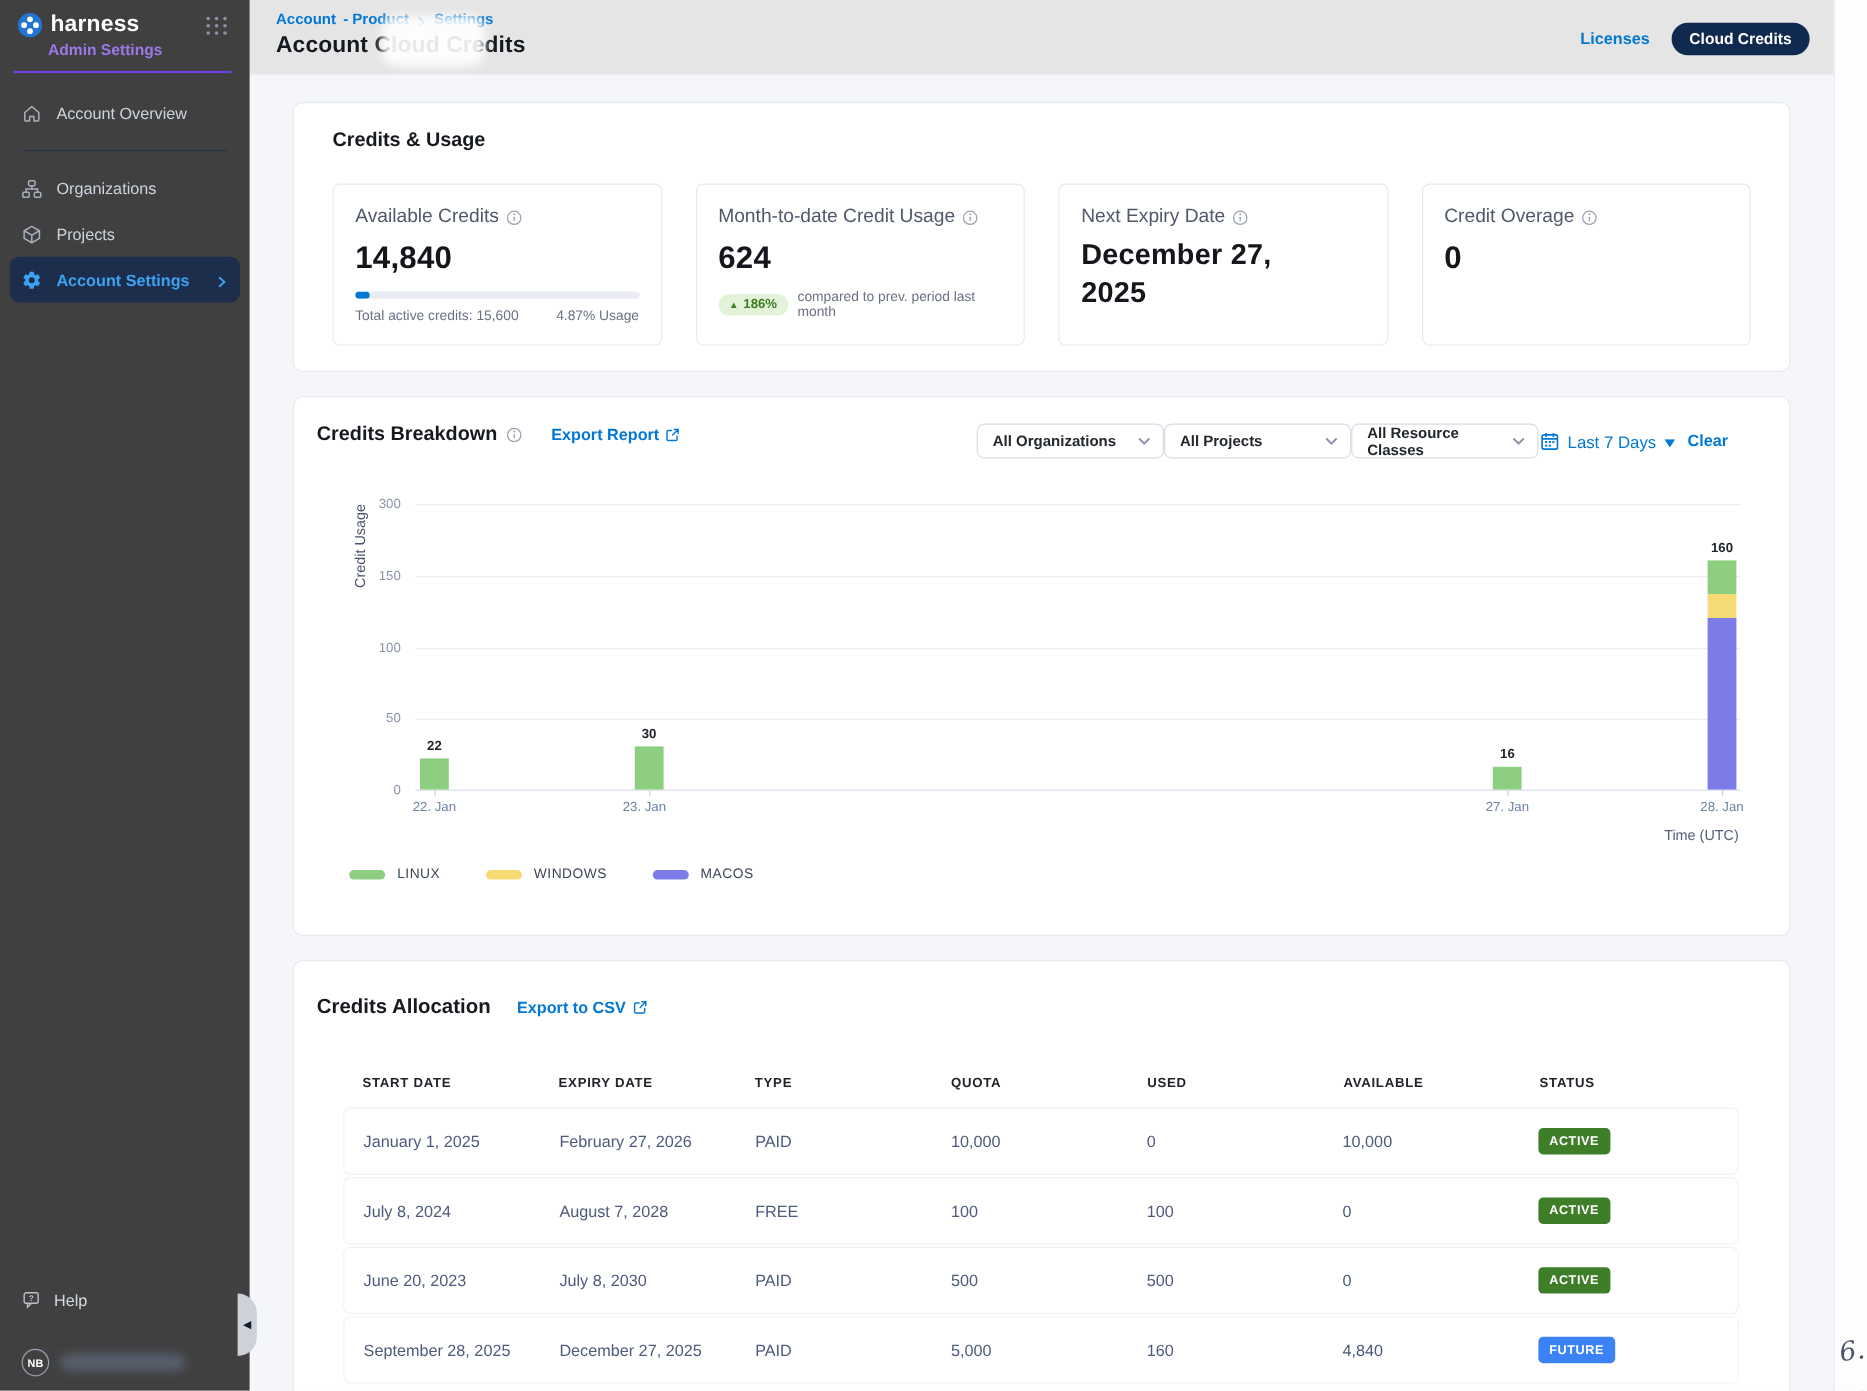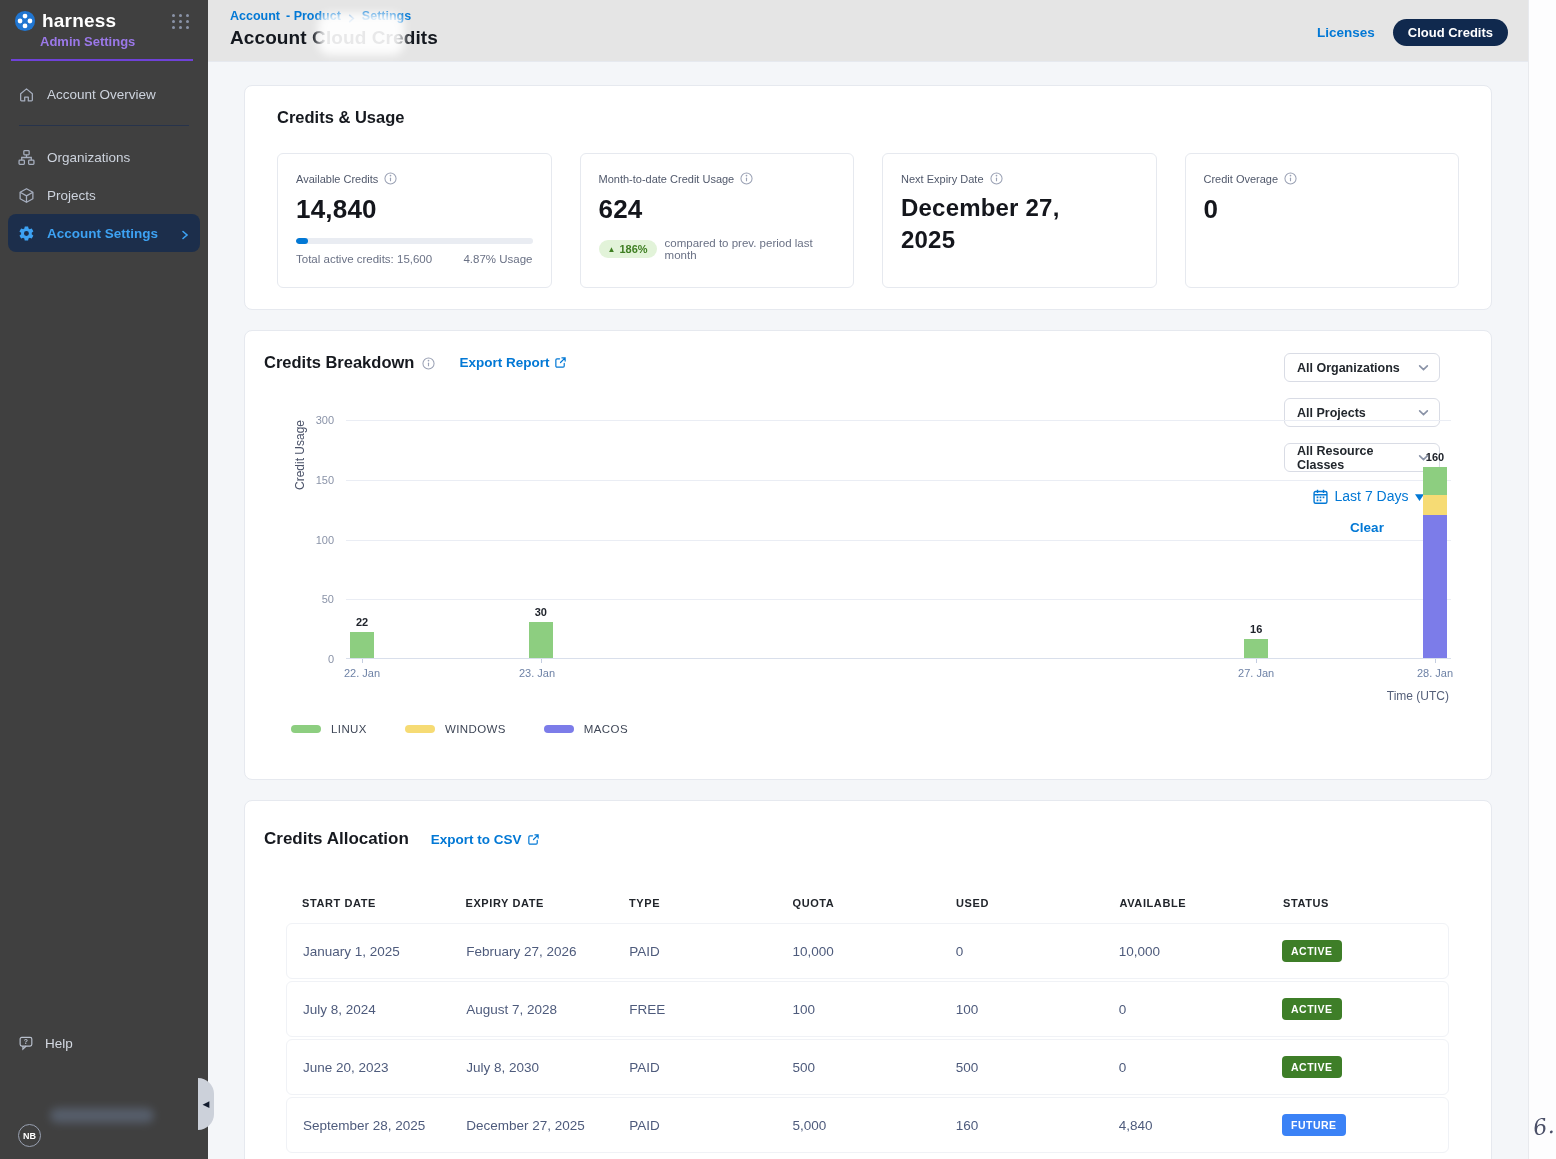--- a/index.html
+++ b/index.html
@@ -20,21 +20,21 @@
   .sb-item { display:flex; align-items:center; gap:12px; height:38px; padding:0 10px; color:#CDD3DD; font-size:13.5px; border-radius:8px; cursor:pointer; }
   .sb-item .sb-ic { width:17px; height:17px; color:#A6AEBE; display:flex; align-items:center; }
   .sb-item.active { background:#1C2E4B; color:#3DA2F3; font-weight:bold; }
   .sb-item.active .sb-ic { color:#3DA2F3; }
   .sb-item .chev { margin-left:auto; color:#3DA2F3; width:10px; height:10px; }
   .sb-divider { height:1px; background:#27334B; margin:12px 11px; }
   .sb-footer { position:absolute; left:0; bottom:0; width:100%; padding:0 14px 12px 18px; }
   .help-row { display:flex; align-items:center; gap:10px; color:#D4D9E2; font-size:13.5px; cursor:pointer; }
   .help-row .sb-ic { width:17px; height:17px; color:#B9C0CD; }
   .user-row { display:flex; align-items:center; gap:9px; margin-top:32px; }
-  .avatar { width:23px; height:23px; border-radius:50%; border:1.5px solid #99A1B2; color:#fff; font-size:9px; font-weight:bold; display:flex; align-items:center; justify-content:center;margin-top:40px; }
+  .avatar { width:23px; height:23px; border-radius:50%; border:1.5px solid #99A1B2; color:#fff; font-size:9px; font-weight:bold; display:flex; align-items:center; justify-content:center; }
   .user-blur { width:104px; height:15px; border-radius:8px; background:#5A6372; filter:blur(4px); opacity:.85; }
   .collapse-handle { position:absolute; left:198px; top:1078px; width:16px; height:52px; background:#CCD1DA; border-radius:0 26px 26px 0; z-index:6; display:flex; align-items:center; justify-content:center; color:#131C2E; font-size:9px; cursor:pointer; }
 
   
   .main { position:absolute; left:208px; top:0; width:1320px; height:1159px; background:#F4F6F9; }
   .page-header { position:absolute; left:0; top:0; width:100%; height:62px; background:#e5e5e5; border-bottom:1px solid #E6E9EF; padding:9px 20px 0 22px; display:flex; justify-content:space-between; }
   .breadcrumb { display:flex; align-items:center; gap:6px; font-size:12.5px; font-weight:bold; color:#0278D5; }
   .breadcrumb .sep { color:#4D8FD0; width:9px; height:9px; }
   .page-title { font-size:19px; font-weight:bold; color:#14181F; margin-top:4px; letter-spacing:.1px; }
   .redact-blob { position:absolute; left:88px; top:4px; width:86px; height:42px; background:rgba(255,255,255,.9); filter:blur(4px); border-radius:12px; pointer-events:none; }
@@ -43,40 +43,40 @@
   .pill-dark { background:#10294E; color:#fff; border:none; border-radius:14px; height:27px; padding:0 15px; font-size:13px; font-weight:bold; cursor:pointer; font-family:inherit; }
 
   .content { position:absolute; left:0; top:62px; width:100%; height:1097px; padding:23px 36px 0 36px; }
   .card { background:#fff; border:1px solid #E6E9EF; border-radius:8px; width:1248px; position:relative; }
   .card-title { font-size:16.5px; font-weight:bold; color:#16191F; }
 
   
   #card-usage { height:225px; padding:22px 32px; margin-bottom:20px; }
   .stat-grid { display:flex; gap:28px; margin-top:26px; }
   .stat-card { width:275px; height:135px; border:1px solid #E6E9EF; border-radius:6px; padding:18px; background:#fff; }
-  .stat-label { display:flex; align-items:center; gap:6px; font-size:11px; color:#50586B; }
+  .stat-label { display:flex; align-items:center; gap:6px; font-size:16px; color:#50586B; }
   .info-ic { width:13px; height:13px; color:#9AA1B4; cursor:pointer; }
   .stat-value { font-size:26px; font-weight:bold; color:#14161C; margin-top:9px; letter-spacing:.2px; }
   .stat-value.date { font-size:24px; line-height:1.32; width:180px; margin-top:7px; }
   .progress-track { height:6px; background:#E9ECF2; border-radius:3px; margin-top:13px; overflow:hidden; }
   .progress-fill { height:100%; background:#0278D5; border-radius:3px; }
   .stat-foot { display:flex; justify-content:space-between; margin-top:9px; font-size:11.5px; color:#6A7185; }
   .delta-row { display:flex; align-items:center; gap:8px; margin-top:12px; }
   .delta-badge { background:#E2F3D9; color:#3E7E22; font-size:11px; font-weight:bold; border-radius:10px; padding:3px 9px; display:flex; align-items:center; gap:4px; }
   .delta-badge .tri { font-size:8px; }
   .delta-note { font-size:11.5px; color:#6A7185; }
 
   
   #card-breakdown { height:450px; margin-bottom:20px; }
   .bd-header { position:absolute; top:22px; left:19px; right:51px; display:flex; align-items:flex-start; }
   .bd-title-group { display:flex; align-items:center; gap:8px; }
-  .bd-filters { margin-left:auto; display:flex; align-items:center; gap:16px;flex-direction:column; }
+  .bd-filters { margin-left:auto; display:flex; align-items:center; gap:0; }
   .select { width:156px; height:29px; border:1px solid #D9DCE5; border-radius:6px; background:#fff; display:flex; align-items:center; justify-content:space-between; padding:0 10px 0 12px; font-size:12.5px; font-weight:bold; color:#22272D; cursor:pointer; }
   .select .chev-d { width:11px; height:11px; color:#8A93A7; }
-  .daterange { display:flex; align-items:center; gap:7px; color:#0278D5; font-size:14px; cursor:pointer; margin-left:13px; }
+  .daterange { display:flex; align-items:center; gap:7px; color:#0278D5; font-size:14px; cursor:pointer; margin-left:2px; }
   .daterange .cal { width:15px; height:15px; }
   .clear-link { margin-left:10px; }
 
   .chart-ylabel { position:absolute; left:14px; top:117px; transform:rotate(-90deg); font-size:12px; color:#4A5268; width:82px; text-align:center; }
   .chart-yaxis { position:absolute; left:59px; top:89px; width:30px; height:239px; }
   .chart-yaxis span { position:absolute; right:0; font-size:11px; color:#8A93A8; }
   .chart-plot { position:absolute; left:101px; top:89px; width:1105px; height:239px; border-bottom:1px solid #D9DFEB; }
   .gridline { position:absolute; left:0; width:100%; height:1px; background:#EAEDF4; }
   .bar { position:absolute; bottom:0; width:24px; display:flex; flex-direction:column; }
   .bar div { width:100%; }

